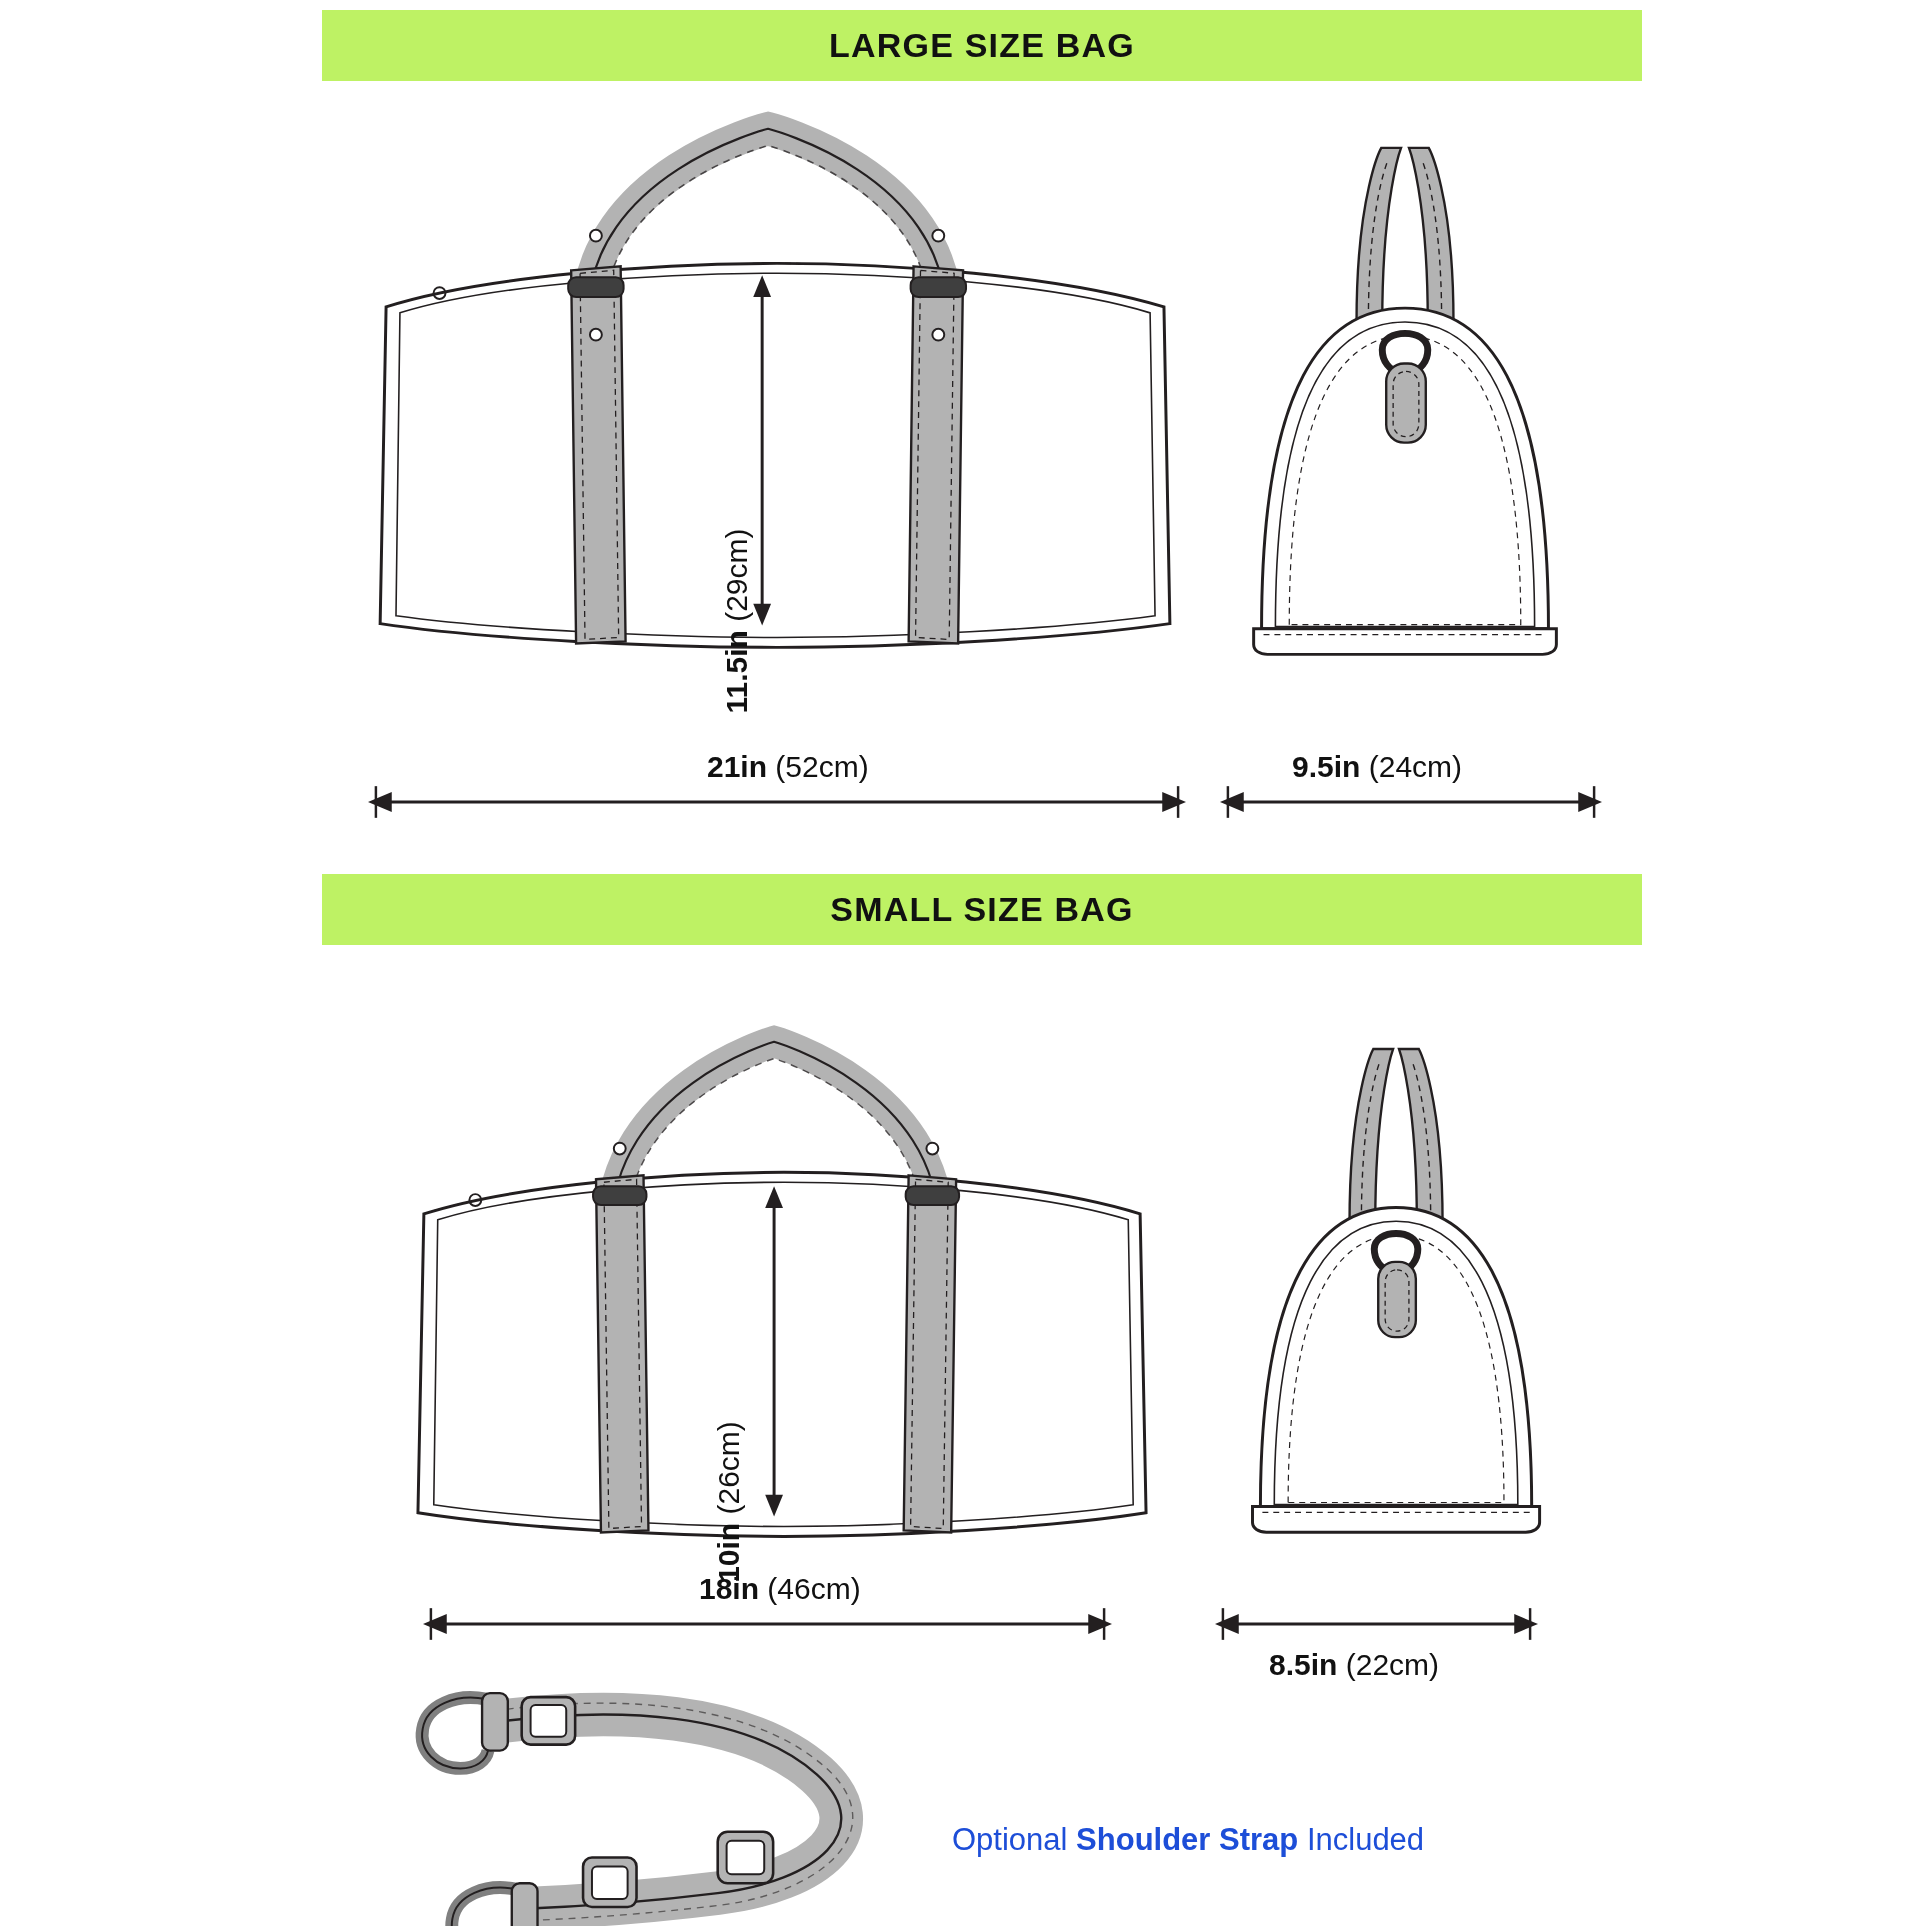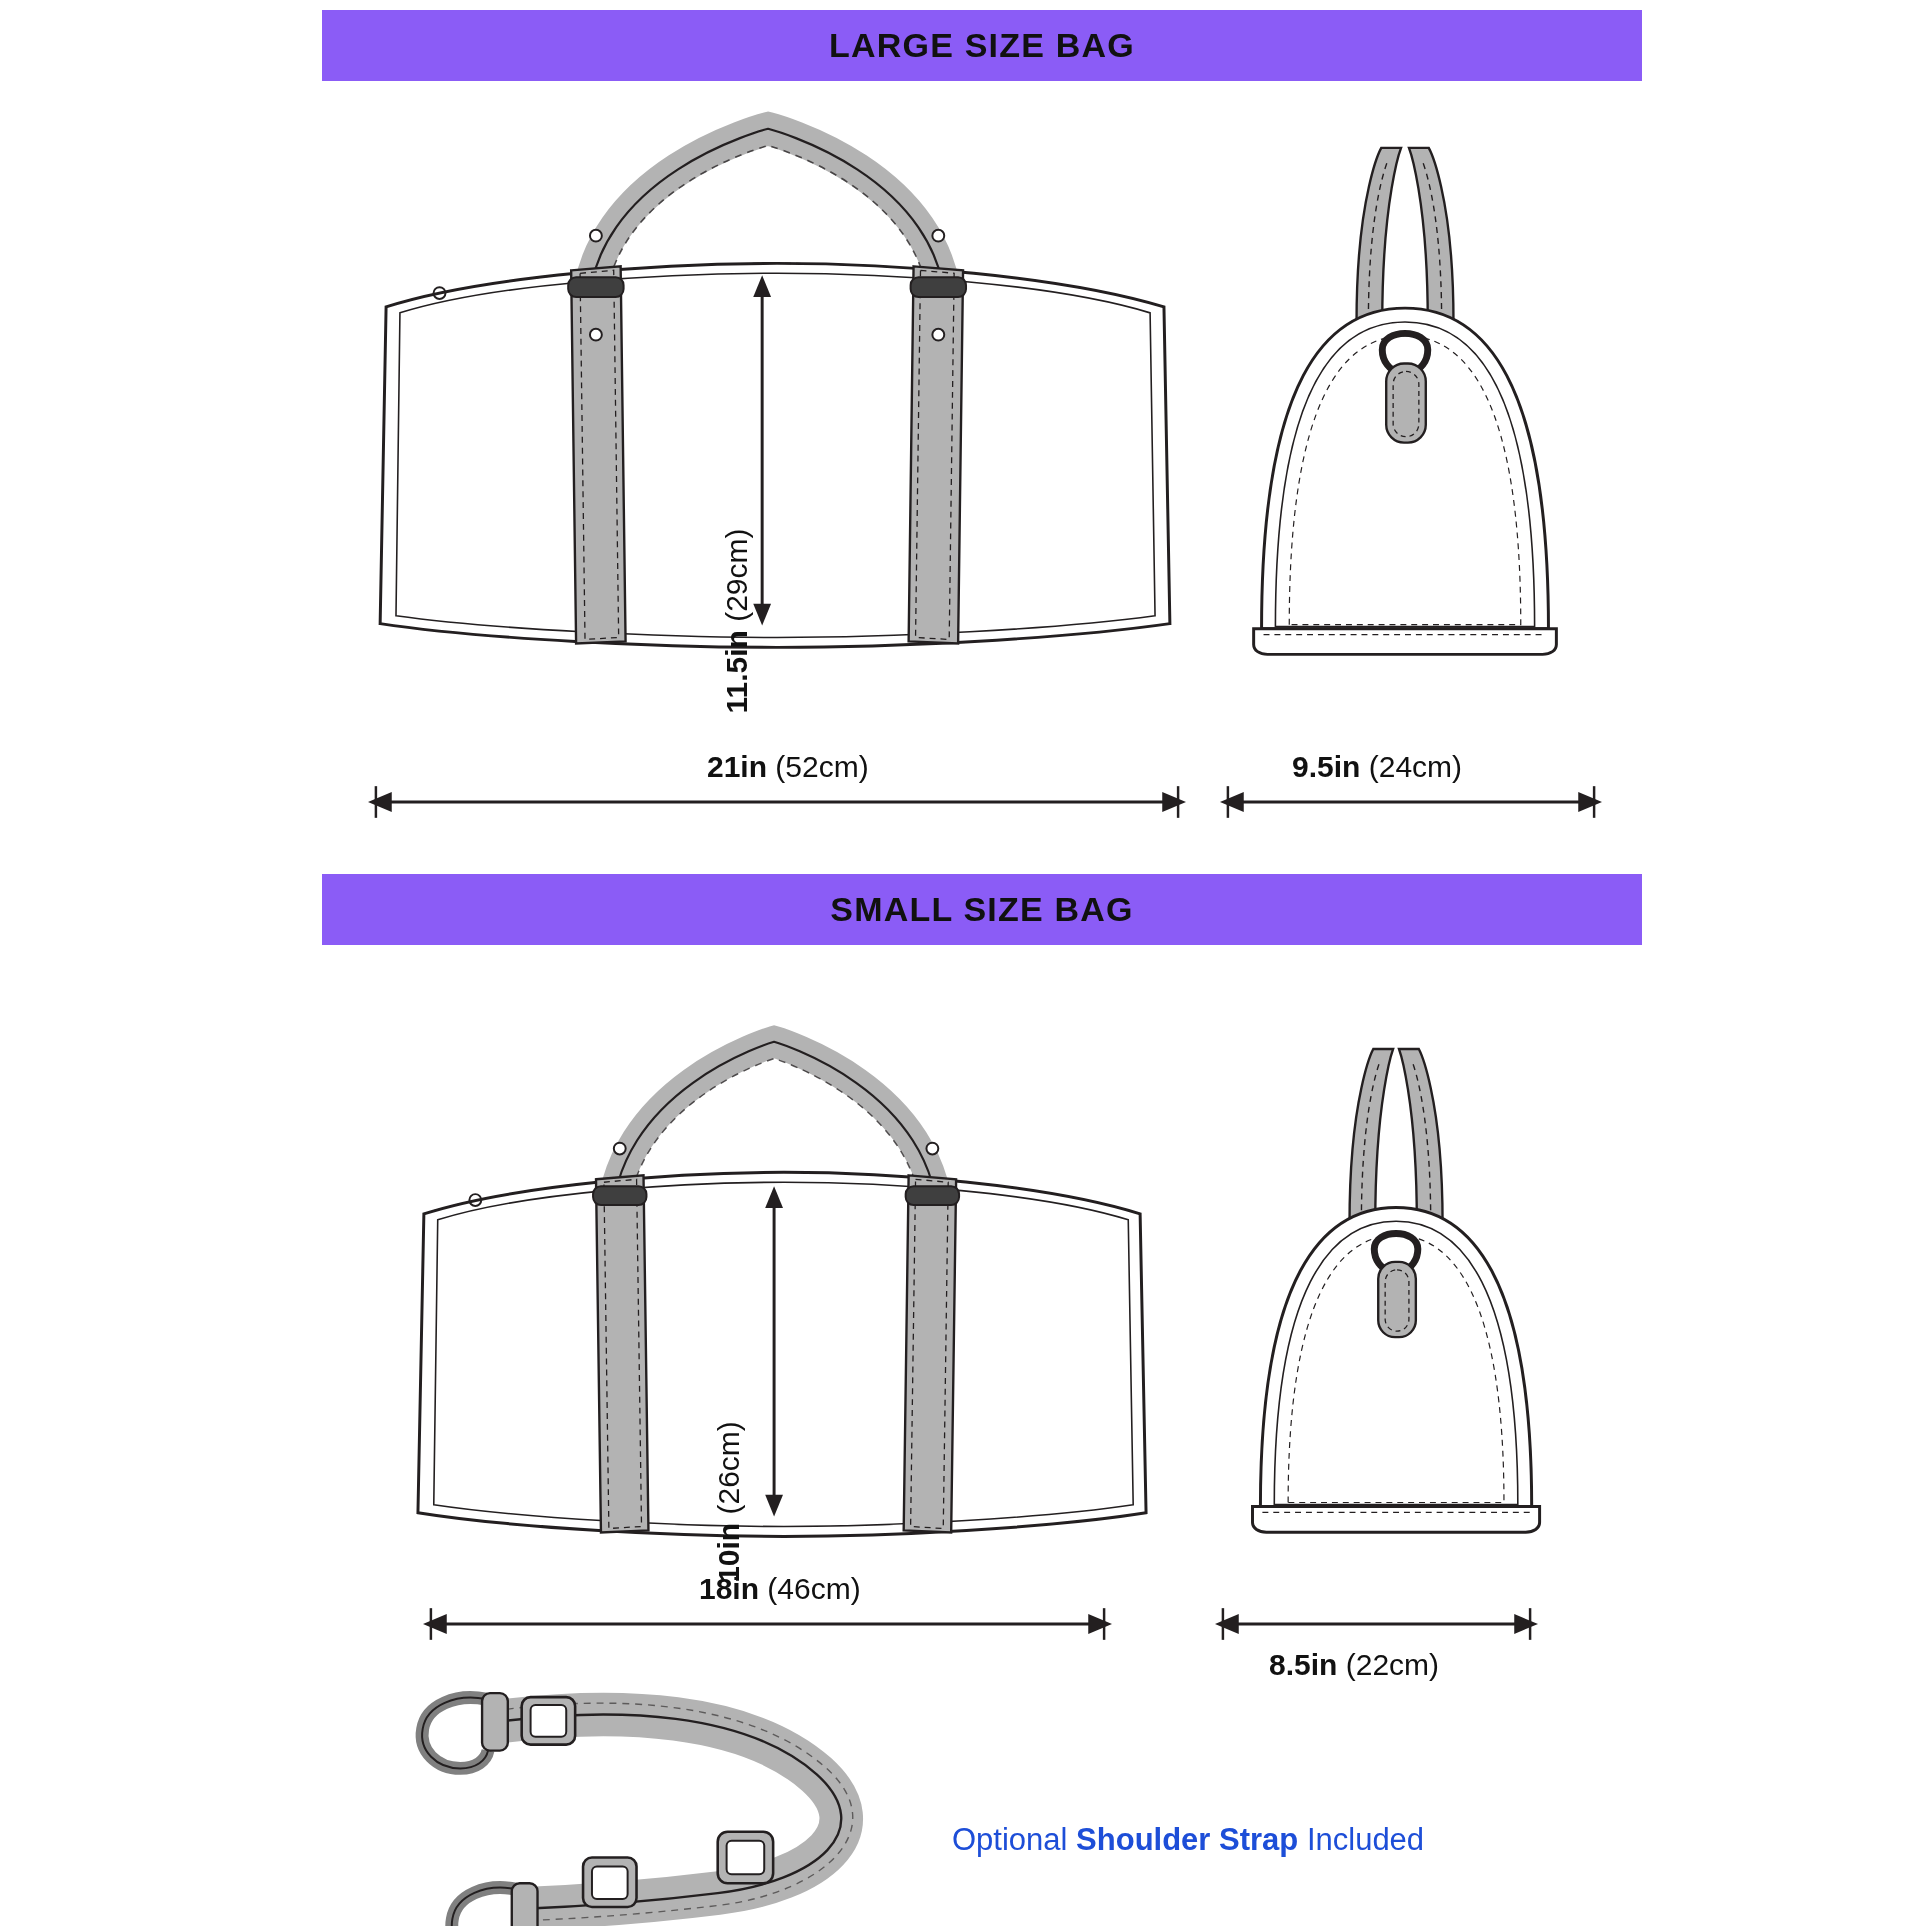--- a/index.html
+++ b/index.html
@@ -16,21 +16,21 @@
     overflow: hidden;
   }
   .page {
     position: relative;
     width: 1927px;
     height: 1927px;
   }
   
   .section-bar {
     position: absolute;
-    background: #8b5cf6;
+    background: #bef264;
     display: flex;
     align-items: center;
     justify-content: center;
   }
   .section-bar .bar-label {
     font-size: 34px;
     font-weight: bold;
     letter-spacing: 1.2px;
     color: #111111;
   }

